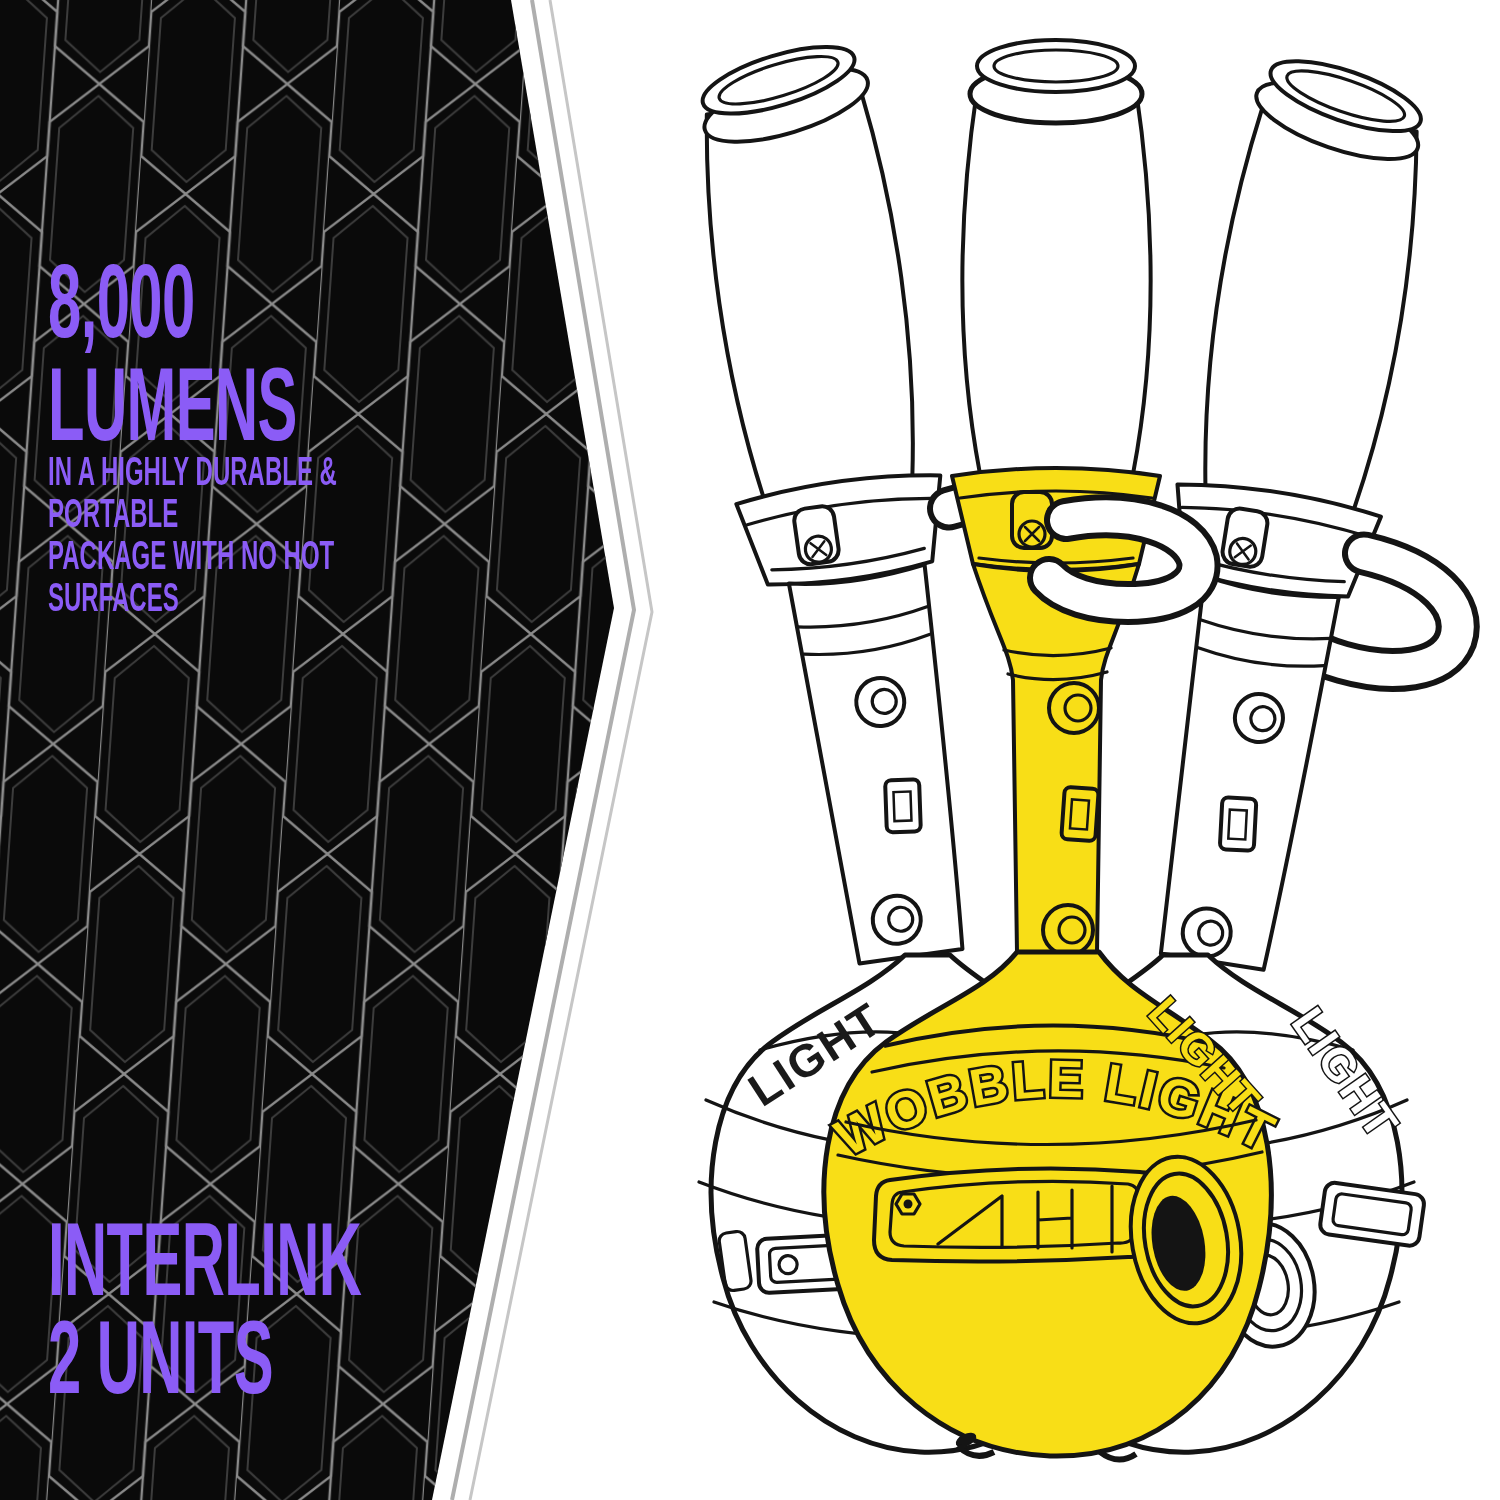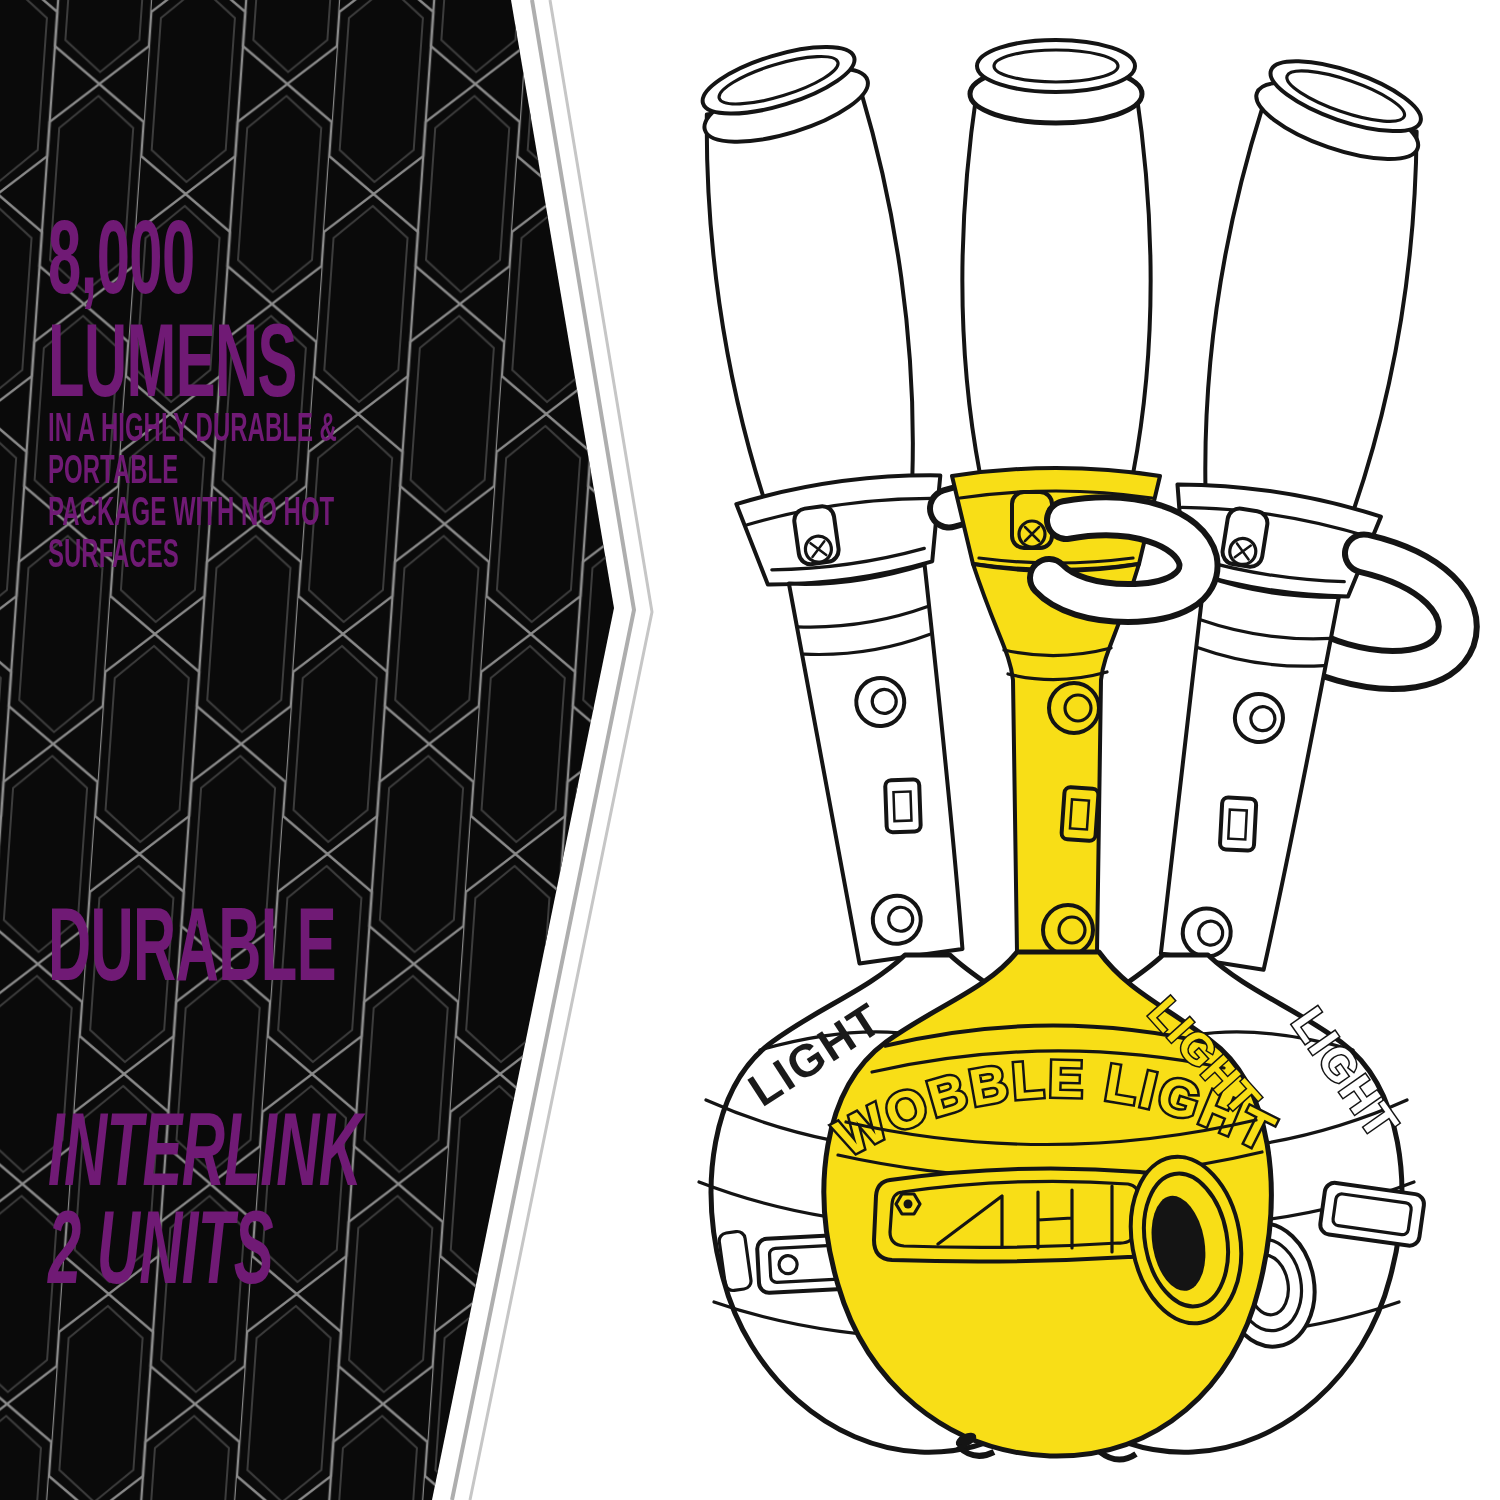--- a/index.html
+++ b/index.html
@@ -3,27 +3,27 @@
 <meta charset="utf-8">
 <style>
   :root{ --accent:#F8DE17; --ink:#141414; }
   html,body{margin:0;padding:0;background:#ffffff;}
   .stage{position:relative;width:1500px;height:1500px;background:#ffffff;overflow:hidden;
          font-family:"Liberation Sans",sans-serif;}
   .stage svg{position:absolute;left:0;top:0;width:1500px;height:1500px;}
 
   
   .features{position:absolute;left:0;top:0;width:700px;height:1500px;z-index:3;}
-  .feature{position:absolute;left:48px;color:#701a75;}
+  .feature{position:absolute;left:48px;color:#8b5cf6;margin-top:44px;}
   .headline{margin:0;font-weight:bold;font-size:103px;line-height:1;letter-spacing:-1px;
             transform:scaleX(0.58);transform-origin:left top;white-space:pre-line;}
   .headline.two-line{line-height:0.95;}
   .desc{margin:-6px 0 0 0;font-weight:bold;font-size:40px;line-height:1.05;letter-spacing:0;
         transform:scaleX(0.60);transform-origin:left top;white-space:pre-line;}
-  .f1{top:206px;} .f2{top:548px;} .f2 .desc{margin-top:-16px;} .f3{top:893px;} .f4{top:1101px;font-style:italic;}
+  .f1{top:206px;} .f2{top:548px;} .f2 .desc{margin-top:-16px;} .f3{top:893px;} .f4{top:1167px;}
 
   
   .y{fill:var(--accent);} .w{fill:#ffffff;} .n{fill:none;} .k{fill:var(--ink);}
   .s6{stroke:var(--ink);stroke-width:6;stroke-linejoin:round;}
   .s5{stroke:var(--ink);stroke-width:5;stroke-linejoin:round;}
   .s4{stroke:var(--ink);stroke-width:4;stroke-linejoin:round;}
   .s3{stroke:var(--ink);stroke-width:3.2;stroke-linecap:round;stroke-linejoin:round;}
   .s2{stroke:var(--ink);stroke-width:2.5;stroke-linecap:round;}
   .hOut{stroke:var(--ink);stroke-width:44;fill:none;stroke-linecap:round;}
   .hIn{stroke:#ffffff;stroke-width:32;fill:none;stroke-linecap:round;}
@@ -216,22 +216,19 @@
     <path d="M532,0 L634,610 L452,1500" stroke="#aeaeae" stroke-width="4" fill="none"></path>
     <path d="M550,0 L652,612 L470,1500" stroke="#c6c6c6" stroke-width="3" fill="none"></path>
   </svg>
 
   <div class="features">
     <section class="feature f1">
       <h2 class="headline">8,000 LUMENS</h2>
       <p class="desc">IN A HIGHLY DURABLE &amp; PORTABLE
 PACKAGE WITH NO HOT SURFACES</p>
     </section>
-    <section class="feature f3">
-      <h2 class="headline">DURABLE</h2>
-    </section>
     <section class="feature f4">
       <h2 class="headline two-line">INTERLINK
 2 UNITS</h2>
     </section>
   </div>
 
 </div>
 
 </body></html>

